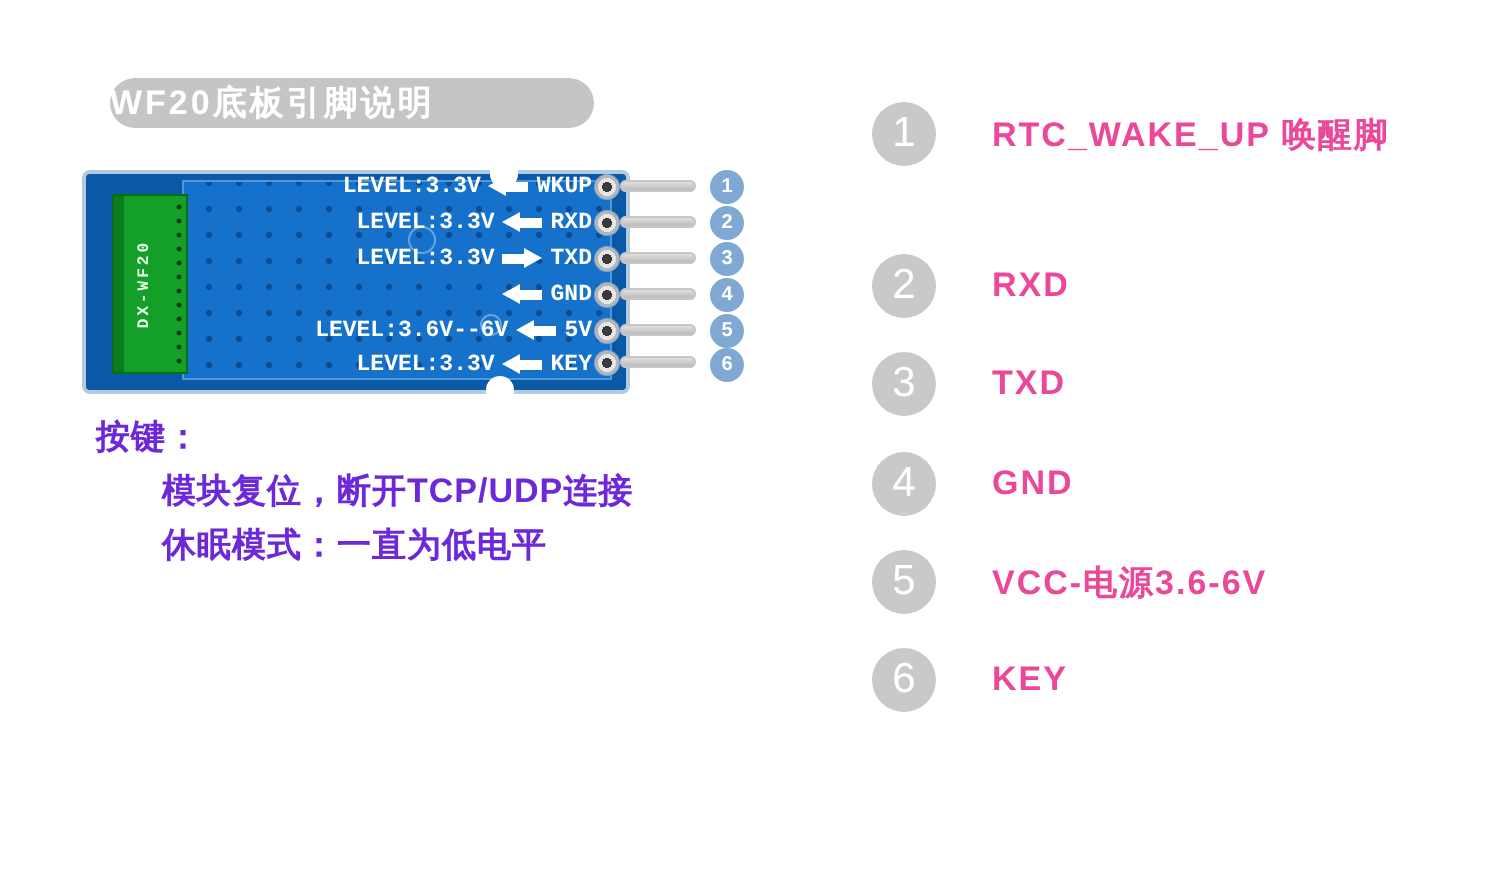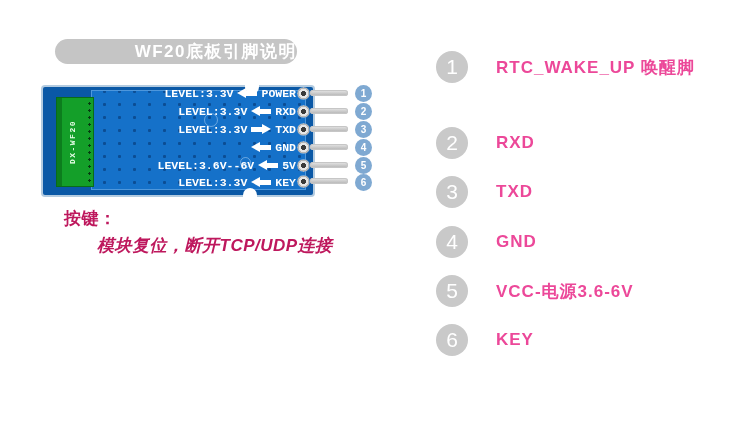--- a/index.html
+++ b/index.html
@@ -1,21 +1,21 @@
 <!DOCTYPE html>
 <html><head>
 <meta charset="utf-8">
 <style>
   html,body { margin:0; padding:0; }
   body { font-family:"Liberation Sans", sans-serif; background:#fff; }
   .page { position:relative; width:750px; height:440px; background:#ffffff; overflow:hidden; }
 
   
   .banner { position:absolute; left:55px; top:39px; width:242px; height:25px;
-    background:#c5c5c5; border-radius:13px; display:flex; align-items:center; justify-content:flex-end;
+    background:#c5c5c5; border-radius:13px; display:flex; align-items:center; justify-content:flex-start;
     color:#ffffff; font-weight:bold; font-size:17px; letter-spacing:1.5px; }
 
   
   .module-area { position:absolute; left:43px; top:87px; width:345px; height:112px; }
   .pcb { position:absolute; left:0; top:0; width:270px; height:108px;
     background:#0a58a6; box-shadow:0 0 0 2px #b3cbe0; border-radius:2px; }
   .pcb-surface { position:absolute; left:48px; top:3px; width:215px; height:100px;
     background-color:#1571c9; border:1px solid #4e97dc; box-sizing:border-box;
     background-image:radial-gradient(circle, #0b4d94 1.3px, transparent 1.8px);
     background-size:15px 13px; background-position:5px 7px; }
@@ -55,24 +55,24 @@
   .pad.r1{top:0} .pad.r2{top:18px} .pad.r3{top:36px} .pad.r4{top:54px} .pad.r5{top:72px} .pad.r6{top:88px}
   .lead { position:absolute; left:267px; width:38px; height:6px; border-radius:3px;
     background:linear-gradient(#e8e8e8, #b2b2b2); box-shadow:inset 0 0 0 1px #c6c6c6; }
   .lead.r1{top:3px} .lead.r2{top:21px} .lead.r3{top:39px} .lead.r4{top:57px} .lead.r5{top:75px} .lead.r6{top:91px}
   .bluenum { position:absolute; left:312px; width:17px; height:17px; border-radius:50%;
     background:#7fa9d2; color:#fff; font-weight:bold; font-size:10px;
     display:flex; align-items:center; justify-content:center; }
   .bluenum.r1{top:-2px} .bluenum.r2{top:16px} .bluenum.r3{top:34px} .bluenum.r4{top:52px} .bluenum.r5{top:70px} .bluenum.r6{top:87px}
 
   
-  .notes { position:absolute; left:64px; top:205px; width:330px;
-    font-weight:bold; font-size:17px; line-height:27px; color:#be185d; letter-spacing:0.5px; }
+  .notes { position:absolute; left:48px; top:205px; width:330px;
+    font-weight:bold; font-size:17px; line-height:27px; color:#6d28d9; letter-spacing:0.5px; }
   .note-line { white-space:nowrap; }
-  .note-line.indent { padding-left:33px;font-style:italic; }
+  .note-line.indent { padding-left:33px; }
 
   
   .pin-item { position:absolute; left:436px; height:32px; display:flex; align-items:center; gap:28px; }
   .pi-1{top:51px} .pi-2{top:127px} .pi-3{top:176px} .pi-4{top:226px} .pi-5{top:275px} .pi-6{top:324px}
   .pin-circle { width:32px; height:32px; border-radius:50%; background:#c9c9c9; color:#ffffff;
     font-size:21px; display:flex; align-items:center; justify-content:center; flex:0 0 auto; }
   .pin-label { font-size:17px; font-weight:600; color:#ec4899; letter-spacing:1px; white-space:nowrap; }
 </style>
 </head>
 <body>
@@ -95,21 +95,21 @@
       <div class="notch notch-top"></div>
       <div class="notch notch-bottom"></div>
     </div>
 
     <div class="silk-row sr1">
       <span>LEVEL:3.3V</span>
       <span class="arrow arrow-left">
           <i class="head"></i>
           <i class="bar"></i>
         </span>
-      <span>POWER</span>
+      <span>WKUP</span>
     </div>
     <div class="silk-row sr2">
       <span>LEVEL:3.3V</span>
       <span class="arrow arrow-left">
           <i class="head"></i>
           <i class="bar"></i>
         </span>
       <span>RXD</span>
     </div>
     <div class="silk-row sr3">
@@ -163,20 +163,21 @@
     <div class="bluenum r2">2</div>
     <div class="bluenum r3">3</div>
     <div class="bluenum r4">4</div>
     <div class="bluenum r5">5</div>
     <div class="bluenum r6">6</div>
   </div>
 
   <div class="notes">
     <div class="note-line">按键：</div>
     <div class="note-line indent">模块复位，断开TCP/UDP连接</div>
+    <div class="note-line indent">休眠模式：一直为低电平</div>
   </div>
 
   <div class="pin-item pi-1">
     <div class="pin-circle">1</div>
     <div class="pin-label">RTC_WAKE_UP 唤醒脚</div>
   </div>
   <div class="pin-item pi-2">
     <div class="pin-circle">2</div>
     <div class="pin-label">RXD</div>
   </div>

